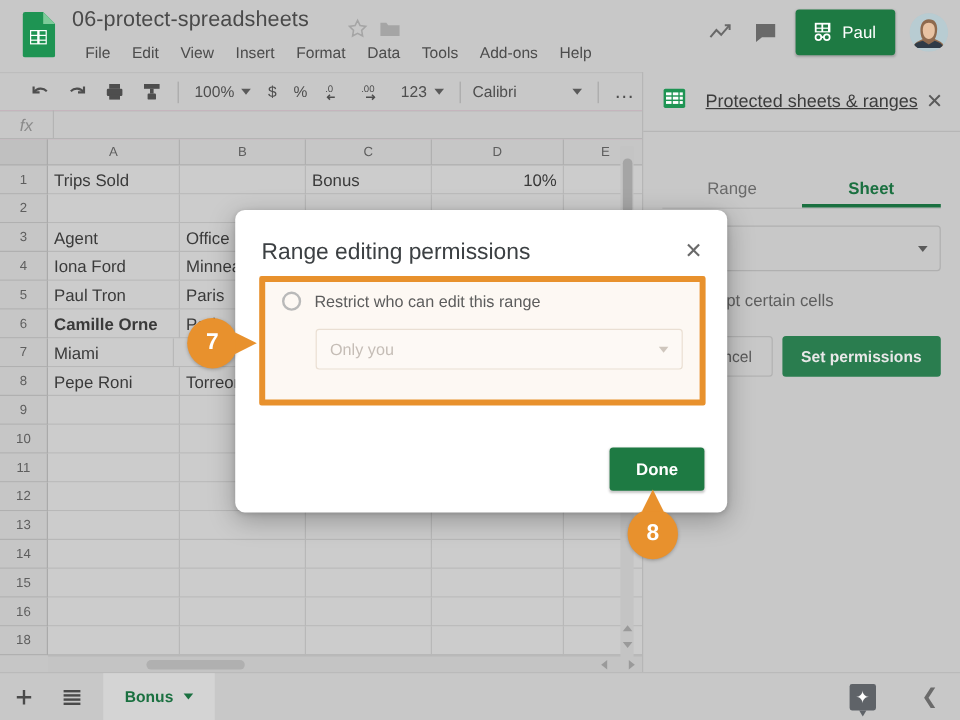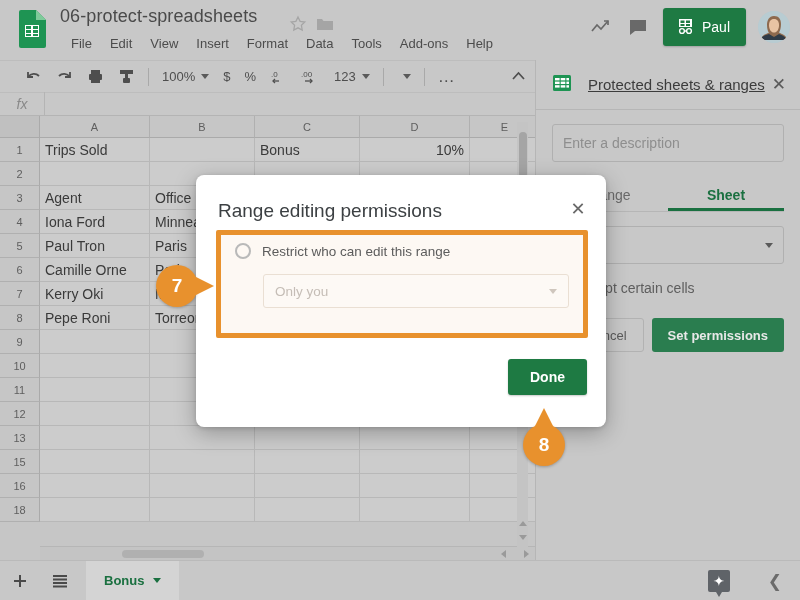--- a/index.html
+++ b/index.html
@@ -417,21 +417,21 @@
     border-radius: 3px;
     display: flex; align-items: center; justify-content: space-between;
     padding: 0 11px;
     color: #c5bdb6;
     font-size: 13.5px;
     background: #fdf9f5;
   }
   .only-you .caret-dn { border-top-color: #cfc6bd; }
   .done-btn {
     position: absolute;
-    right: 19px; bottom: 32px;
+    right: 19px; bottom: 18px;
     background: #1e7a43;
     color: #ffffff;
     border-radius: 3px;
     height: 36px;
     padding: 0 22px;
     display: flex; align-items: center;
     font-size: 14px; font-weight: bold;
     box-shadow: 0 1px 2px rgba(0,0,0,0.22);
     margin-top: 24px;
   }
@@ -599,20 +599,23 @@
           <text x="0" y="9" font-size="8" fill="#4e4e4e">.00</text>
           <polyline points="4,13 11,13" stroke="#4e4e4e" stroke-width="1.3" fill="none"></polyline>
           <polyline points="9,11 11,13 9,15" stroke="#4e4e4e" stroke-width="1.3" fill="none"></polyline>
         </svg>
     </div>
     <div class="tb-item">
       <span>123</span>
       <span class="caret-dn"></span>
     </div>
     <div class="tb-sep"></div>
+    <div class="tb-item font-box">
+      <span>Calibri</span>
+    </div>
     <div class="tb-item">
       <span class="caret-dn"></span>
     </div>
     <div class="tb-sep"></div>
     <div class="tb-item" style="font-size:17px;letter-spacing:1px;">…</div>
     <div class="tb-item" style="margin-left:40px;">
       <svg width="17" height="17" viewBox="0 0 17 17">
           <polyline points="3,11 8.5,5 14,11" fill="none" stroke="#4e4e4e" stroke-width="1.7"></polyline>
         </svg>
     </div>
@@ -669,29 +672,28 @@
         <div class="row">
           <div class="row-head">5</div>
           <div class="cell" style="width: 110px;">Paul Tron</div>
           <div class="cell" style="width: 105px;">Paris</div>
           <div class="cell" style="width: 105px;"></div>
           <div class="cell" style="width: 110px;"></div>
           <div class="cell" style="width: 70px;"></div>
         </div>
         <div class="row">
           <div class="row-head">6</div>
-          <div class="cell" style="width: 110px;">Camille Orne</div>
+          <div class="cell" style="width: 110px; font-weight: bold;">Camille Orne</div>
           <div class="cell" style="width: 105px;">Paris</div>
           <div class="cell" style="width: 105px;"></div>
           <div class="cell" style="width: 110px;"></div>
           <div class="cell" style="width: 70px;"></div>
         </div>
         <div class="row">
           <div class="row-head">7</div>
-          <div class="cell" style="width: 110px;">Kerry Oki</div>
           <div class="cell" style="width: 105px;">Miami</div>
           <div class="cell" style="width: 105px;"></div>
           <div class="cell" style="width: 110px;"></div>
           <div class="cell" style="width: 70px;"></div>
         </div>
         <div class="row">
           <div class="row-head">8</div>
           <div class="cell" style="width: 110px;">Pepe Roni</div>
           <div class="cell" style="width: 105px;">Torreon</div>
           <div class="cell" style="width: 105px;"></div>
@@ -725,20 +727,28 @@
         <div class="row">
           <div class="row-head">12</div>
           <div class="cell" style="width: 110px;"></div>
           <div class="cell" style="width: 105px;"></div>
           <div class="cell" style="width: 105px;"></div>
           <div class="cell" style="width: 110px;"></div>
           <div class="cell" style="width: 70px;"></div>
         </div>
         <div class="row">
           <div class="row-head">13</div>
+          <div class="cell" style="width: 110px;"></div>
+          <div class="cell" style="width: 105px;"></div>
+          <div class="cell" style="width: 105px;"></div>
+          <div class="cell" style="width: 110px;"></div>
+          <div class="cell" style="width: 70px;"></div>
+        </div>
+        <div class="row">
+          <div class="row-head">14</div>
           <div class="cell" style="width: 110px;"></div>
           <div class="cell" style="width: 105px;"></div>
           <div class="cell" style="width: 105px;"></div>
           <div class="cell" style="width: 110px;"></div>
           <div class="cell" style="width: 70px;"></div>
         </div>
         <div class="row">
           <div class="row-head">15</div>
           <div class="cell" style="width: 110px;"></div>
           <div class="cell" style="width: 105px;"></div>
@@ -796,21 +806,20 @@
               <rect x="3" y="12.2" width="4.6" height="2.4"></rect>
               <rect x="8.7" y="12.2" width="4.6" height="2.4"></rect>
               <rect x="14.4" y="12.2" width="2.6" height="2.4"></rect>
             </g>
           </svg>
       </span>
       <span class="sp-title">Protected sheets &amp; ranges</span>
       <span class="sp-close">✕</span>
     </div>
     <div class="sp-body">
-      <div class="sp-input">Enter a description</div>
       <div class="sp-tabs">
         <div class="sp-tab">Range</div>
         <div class="sp-tab active">Sheet</div>
       </div>
       <div class="sp-select">
         <span style="flex:1;font-size:14px;color:#5e5e5e;"></span>
         <span class="caret-dn"></span>
       </div>
       <div class="sp-checkline">
         <span style="width:14px;height:14px;border:2px solid #9a9a9a;border-radius:2px;display:inline-block;"></span>

